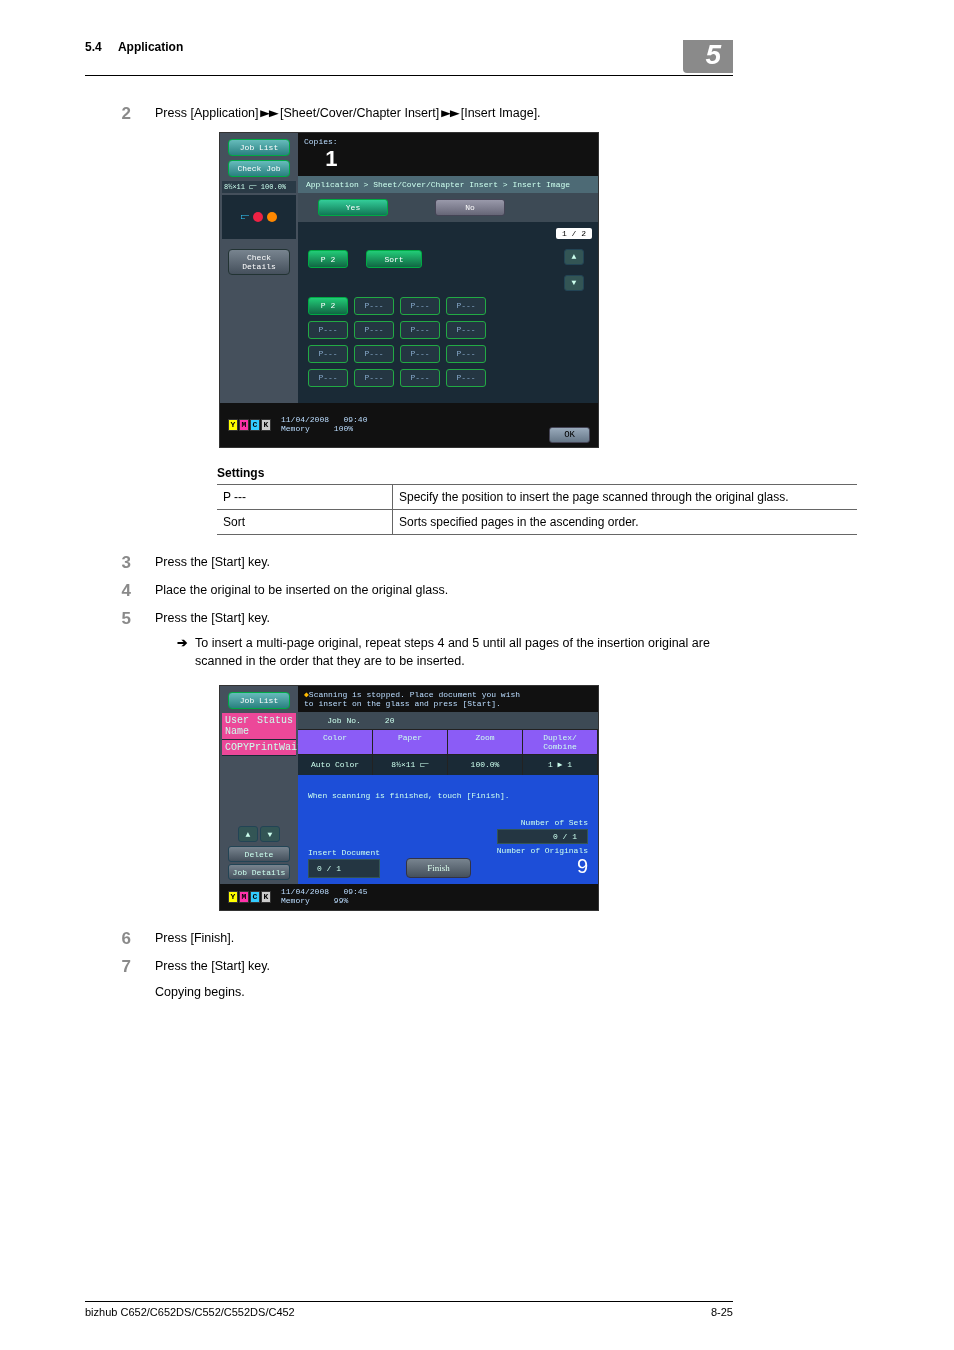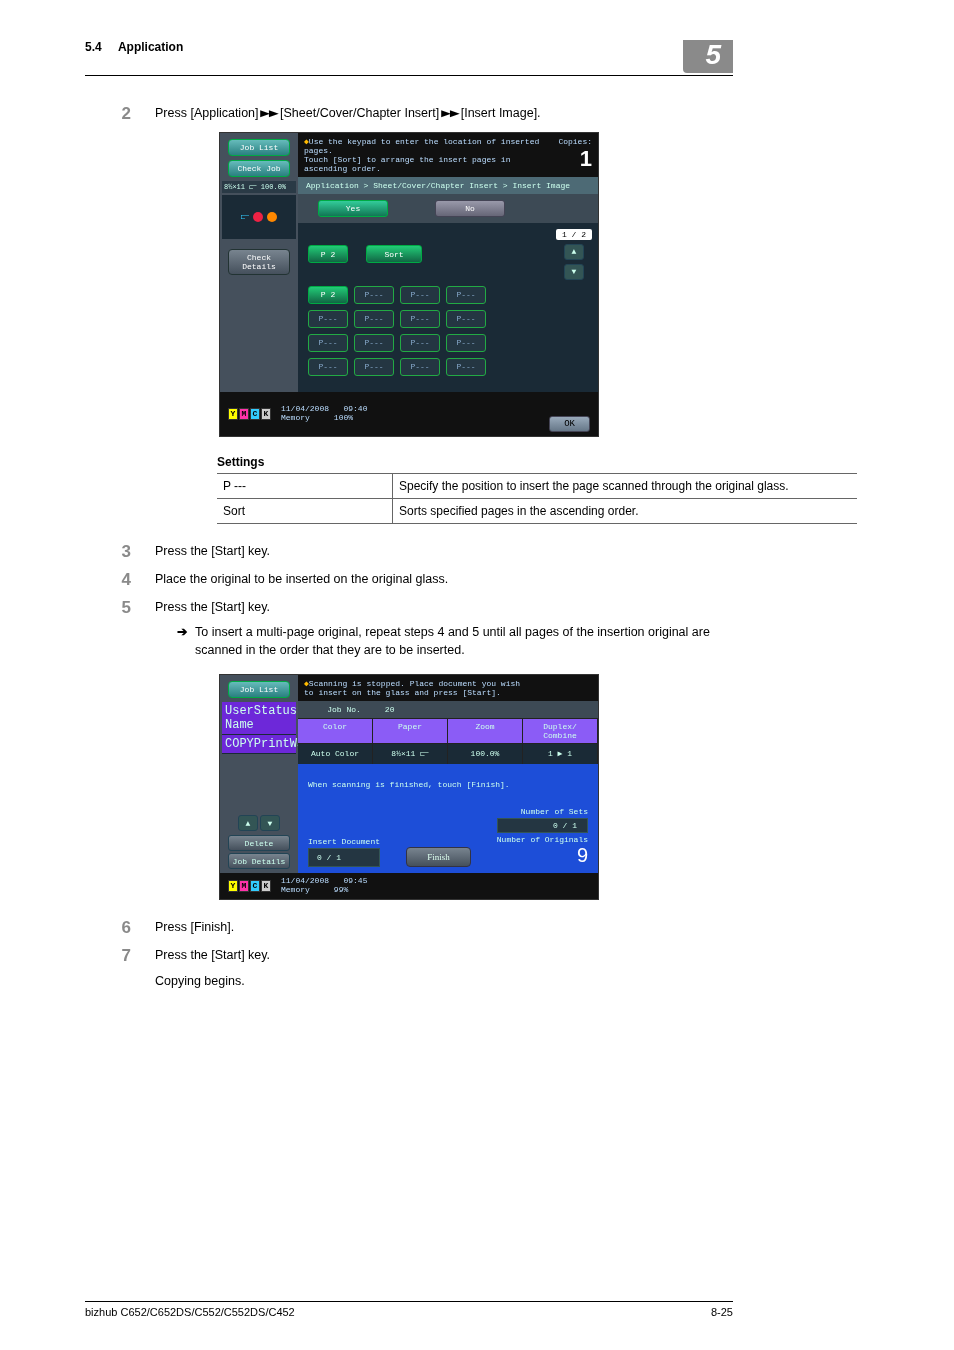--- a/index.html
+++ b/index.html
@@ -34,21 +34,21 @@
   .yn-row { display:flex; gap:47px; padding:6px 20px; background:#3d4a55;}
   .yn { width:70px; text-align:center; padding:3px 0; border-radius:3px; font-size:8px;}
   .yn.yes { background:linear-gradient(#3c9,#175); color:#fff; border:1px solid #0a4;}
   .yn.no { background:linear-gradient(#99a,#667); color:#fff; border:1px solid #445;}
   .body-dark { background:#1a2a36; padding:6px 6px 10px 10px; }
   .pg-row { display:flex; gap:6px; margin-bottom:6px; align-items:center;}
   .pbtn { width:40px; height:18px; border-radius:3px; font-size:8px; display:flex; align-items:center; justify-content:center; }
   .pbtn.sel { background:linear-gradient(#2c7,#164); color:#fff; border:1px solid #0a4;}
   .pbtn.dim { background:#243642; color:#8ac; border:1px solid #2a4;}
   .pbtn.sort { width:56px; }
-  .pager { margin-left:auto; display:flex; flex-direction:column; gap:4px; align-items:center; }
+  .pager { margin-left:auto; display:flex; flex-direction:column; gap:10px; align-items:center; }
   .pager .lab { background:#fff; color:#000; padding:1px 6px; font-size:8px; border-radius:2px;}
   .pager .arrbtn { width:20px; height:16px; background:#355; border:1px solid #245; border-radius:3px; color:#cfe; display:flex; align-items:center; justify-content:center;}
   .bottombar { display:flex; align-items:center; background:#111; padding:4px 8px; justify-content:space-between;}
   .tonerbar { display:flex; gap:1px; align-items:flex-end; }
   .tc { width:10px; height:12px; font-size:8px; font-weight:bold; color:#000; text-align:center; border:1px solid #333;}
   .tc.y{background:#ff0;} .tc.m{background:#f3a;} .tc.c{background:#3cf;} .tc.k{background:#ccc;}
   .okbtn { background:linear-gradient(#9ab,#678); padding:2px 14px; border-radius:3px; color:#000; font-size:9px; border:1px solid #445;margin-top:20px;}
   .ts { color:#bdf; font-size:8px; line-height:1.1;}
 
   
@@ -59,21 +59,21 @@
   .valcells { display:flex; background:#1a2a36;}
   .valcells div { flex:1; padding:5px 4px; font-size:8px; color:#cfe; text-align:center; border-right:1px solid #222;}
   .dark-area { background:#1d4ed8; padding:16px 10px 6px 10px; }
   .findiv { display:flex; align-items:flex-end; justify-content:space-between; margin-top:18px;}
   .finL { font-size:8px; color:#cfe;}
   .finL .ibox { background:#243642; border:1px solid #355; padding:4px 8px; margin-top:2px;}
   .finC .finbtn { background:linear-gradient(#78848f,#45505c); padding:4px 20px; border-radius:4px; border:1px solid #334; color:#dfe; font-size:9px;font-family:Liberation Serif, serif;}
   .finR { text-align:right; font-size:8px; color:#cfe;}
   .finR .bigO { font-size:20px; color:#fff; font-family:Arial;}
   .finR .setsbox { background:#243642; border:1px solid #355; padding:2px 10px; margin:2px 0;}
-  .side2-list { width:74px; background:#6d28d9; font-size:12px; color:#cfe; margin-top: 2px;}
+  .side2-list { width:74px; background:#ec4899; font-size:10px; color:#cfe; margin-top: 2px;}
   .side2-list div{ padding:2px 3px; border-bottom:1px solid #1a2a36;}
   .side-bot-btns { display:flex; gap:2px; margin-top:auto; padding-top:40px;}
   .sbn { width:20px; height:16px; background:#355; border:1px solid #245; border-radius:3px; color:#cfe; display:flex; align-items:center; justify-content:center; font-size:8px;}
   .sbn.wide { width:62px; background:linear-gradient(#78848f,#45505c);}
 
   
   .settings { margin: 0 0 18px 132px; width: 640px; }
   .settings-title { font-weight: bold; font-size: 12px; padding-bottom: 4px; }
   .s-row { display:flex; border-top:1px solid #666; }
   .s-row:last-child { border-bottom:1px solid #666;}
@@ -114,24 +114,20 @@
           <div class="side-icons">
             <span style="color:#3cf">⫍</span>
               <div class="dot r"></div>
               <div class="dot o"></div>
           </div>
           <div class="side-gap"></div>
           <div class="chip plain">Check Details</div>
         </div>
         <div class="main">
           <div class="msgbar">
-            <div>
-              <span style="color:#fb0">◆</span><span>Use the keypad to enter the location of inserted pages.</span><br>
-              <span>Touch [Sort] to arrange the insert pages in ascending order.</span>
-            </div>
             <div style="text-align:right">
               <span>Copies:</span><br>
               <span class="big1">1</span>
             </div>
           </div>
           <div class="crumb">Application &gt; Sheet/Cover/Chapter Insert &gt; Insert Image</div>
           <div class="yn-row">
             <div class="yn yes">Yes</div>
             <div class="yn no">No</div>
           </div>

